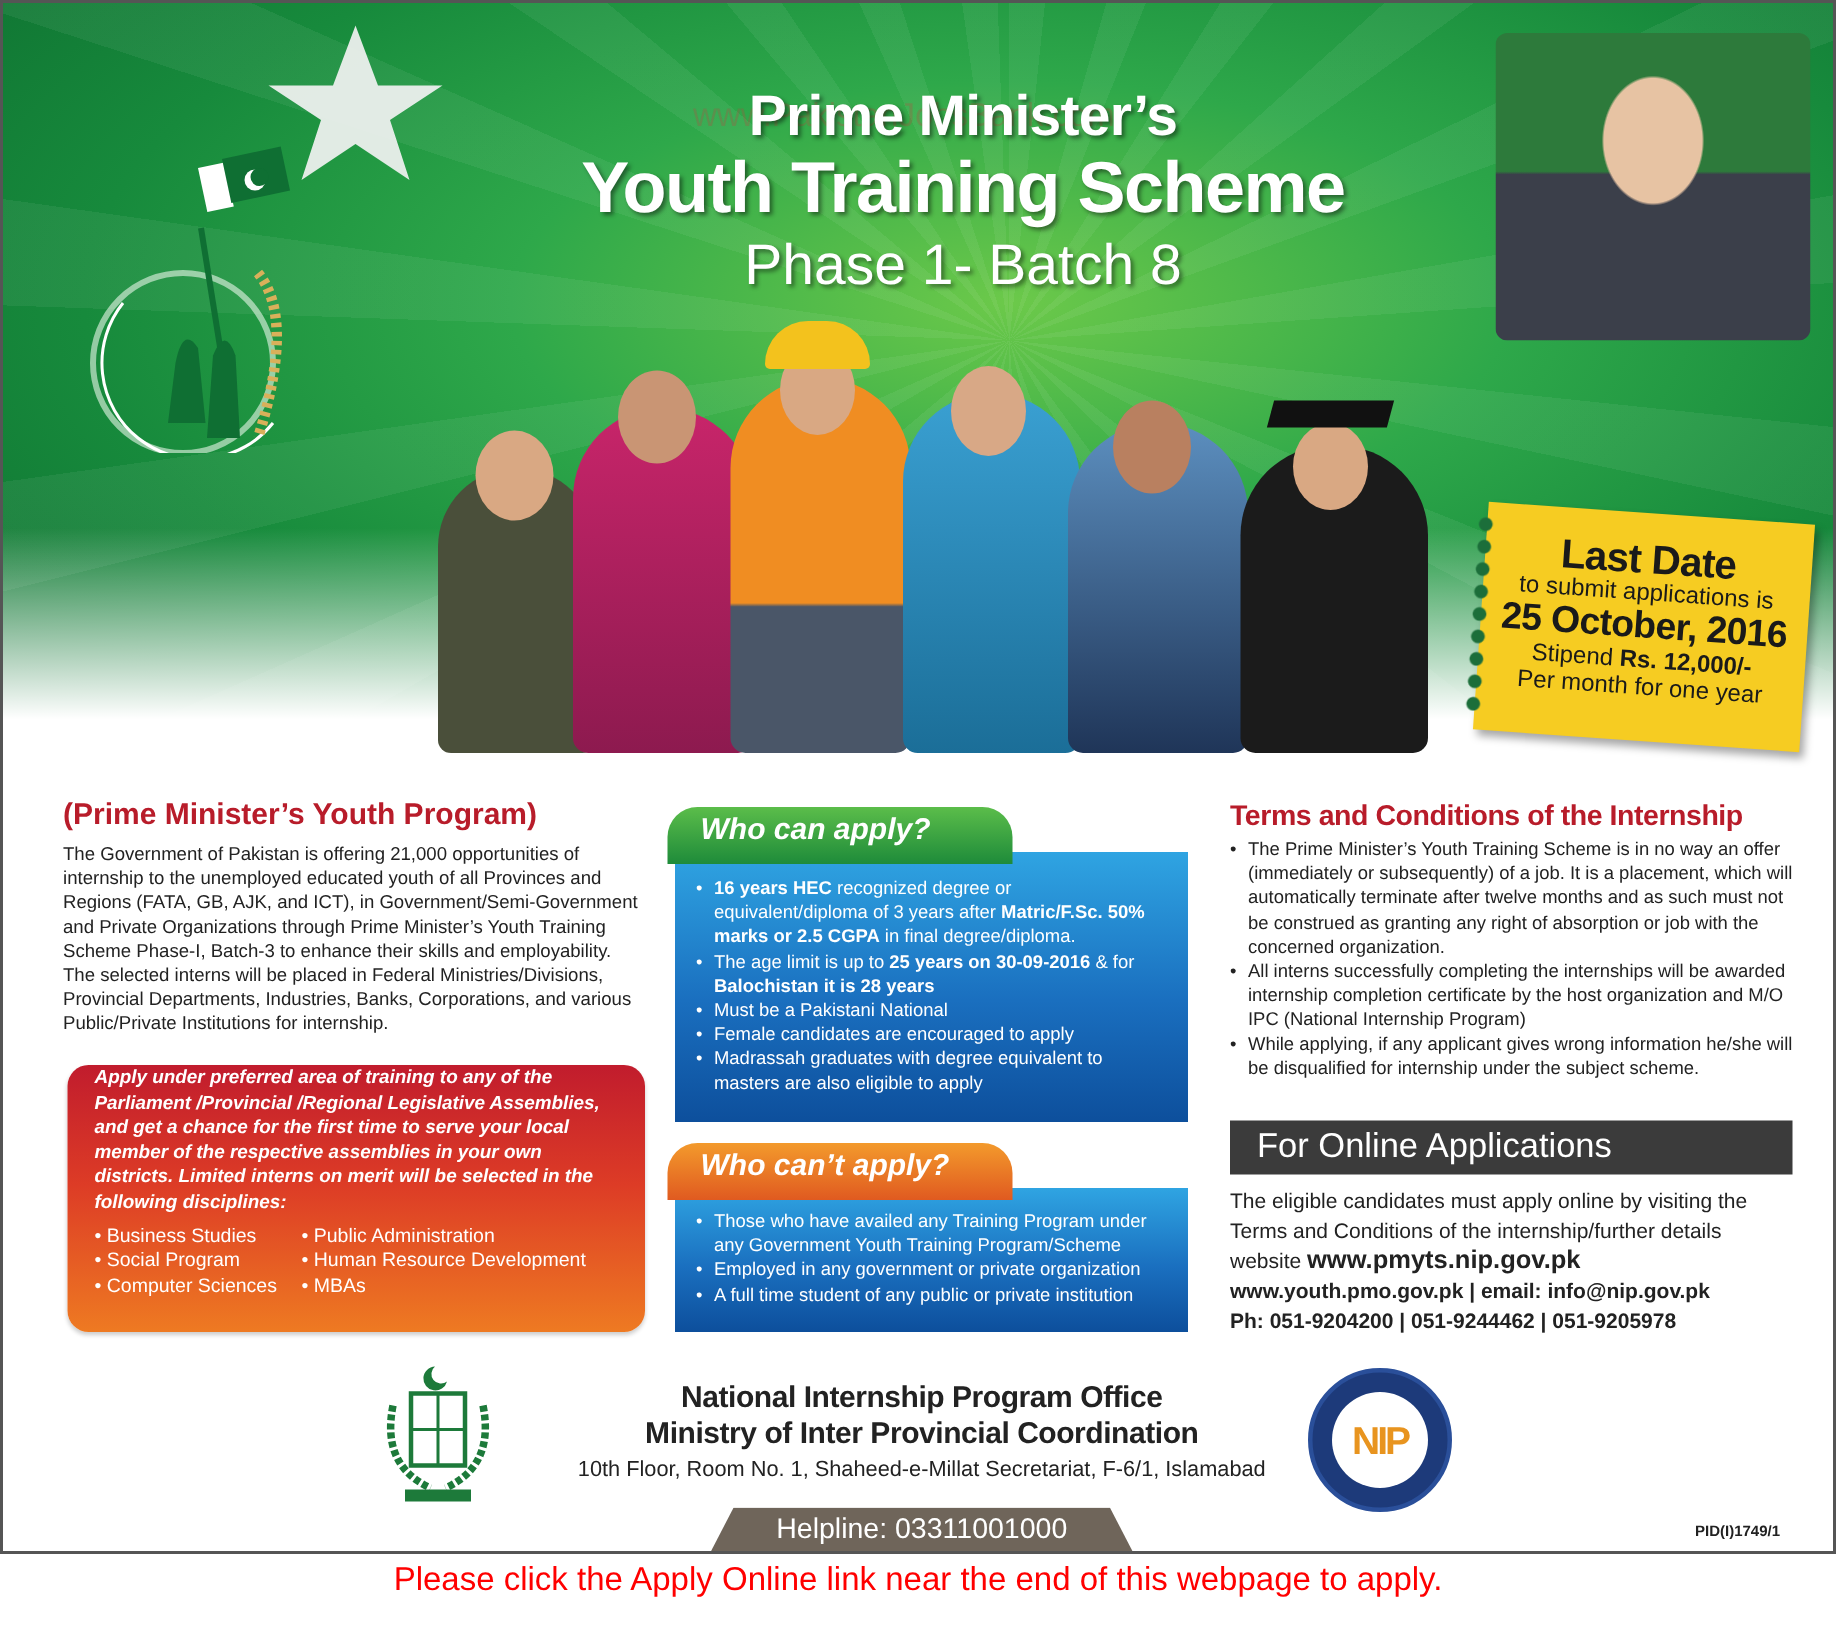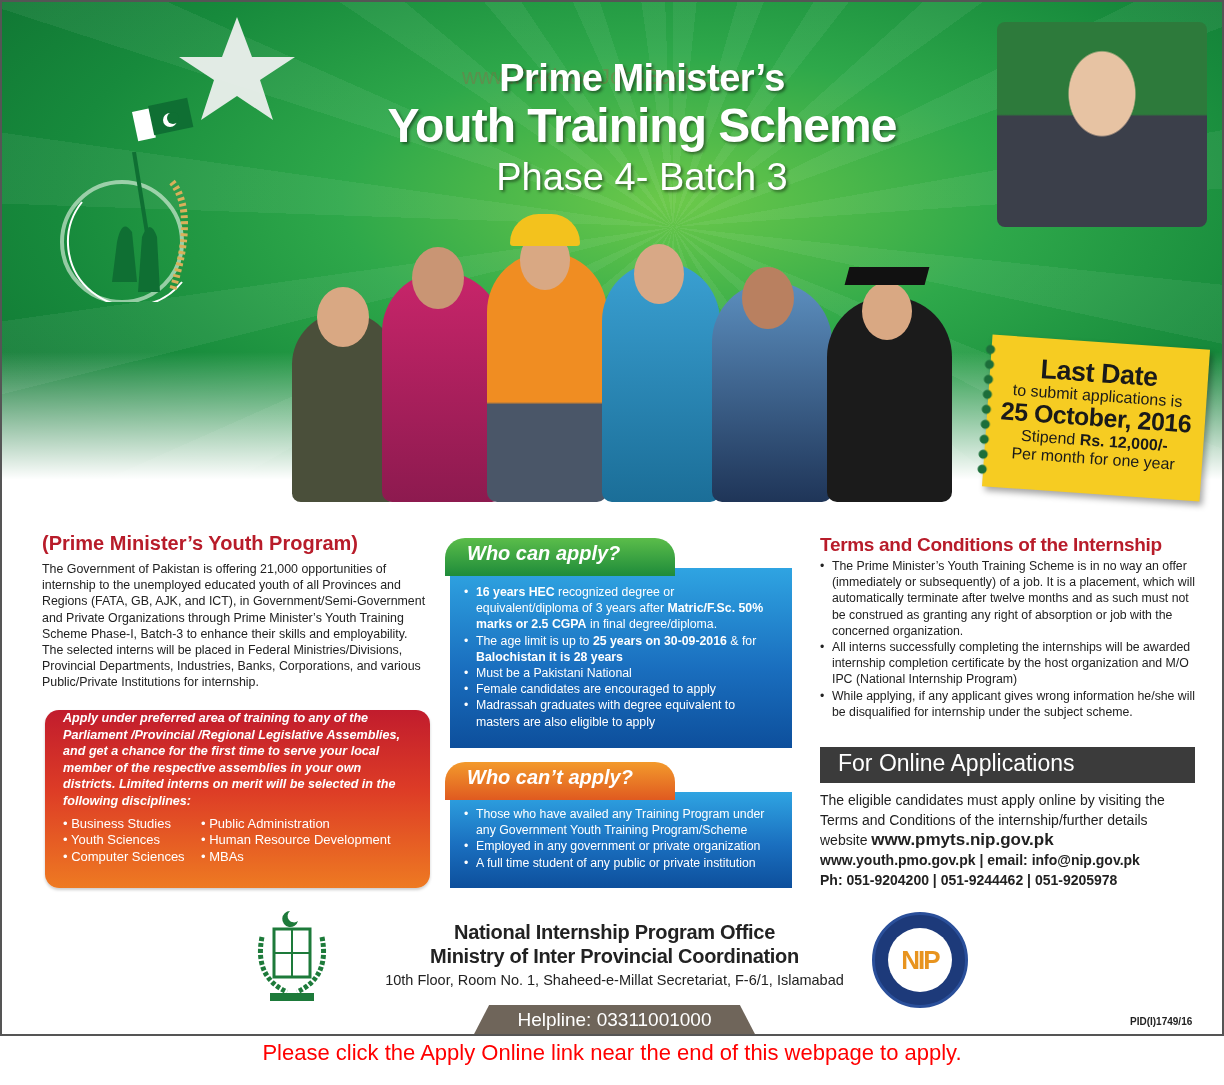--- a/index.html
+++ b/index.html
@@ -102,21 +102,21 @@
       <circle cx="128" cy="28" r="7" fill="#fff"></circle>
       <circle cx="131" cy="26" r="6" fill="#0f6f33"></circle>
       <path d="M75 150 q5 -25 15 -10 l5 50 h-25 z" fill="#0f6f33"></path>
       <path d="M100 145 q8 -20 15 0 l3 55 h-22 z" fill="#0f6f33"></path>
       <path d="M130 90 q25 30 0 110" fill="none" stroke="#d9b05a" stroke-width="7" stroke-dasharray="3 3"></path>
     </svg>
 
     <div class="title-wrap">
       <div class="t1">Prime Minister’s</div>
       <div class="t2">Youth Training Scheme</div>
-      <div class="t3">Phase 4- Batch 3</div>
+      <div class="t3">Phase 1- Batch 8</div>
     </div>
 
     <div class="pm-photo"></div>
 
     <div class="people">
       <div class="person" style="left:20px;width:105px;height:190px;background:#4a4f3a;"></div>
       <div class="head" style="left:45px;top:95px;width:52px;height:60px;"></div>
       <div class="person" style="left:110px;width:120px;height:230px;background:linear-gradient(#c8256a,#8d1a4f);"></div>
       <div class="head" style="left:140px;top:55px;width:52px;height:62px;background:#c99574;"></div>
       <div class="person" style="left:215px;width:120px;height:250px;background:linear-gradient(#f08d22 0 60%,#4a5668 61%);"></div>
@@ -147,21 +147,21 @@
   <div class="pmyp">
     <h2>(Prime Minister’s Youth Program)</h2>
     <p>The Government of Pakistan is offering 21,000 opportunities of internship to the unemployed educated youth of all Provinces and Regions (FATA, GB, AJK, and ICT), in Government/Semi-Government and Private Organizations through Prime Minister’s Youth Training Scheme Phase-I, Batch-3 to enhance their skills and employability. The selected interns will be placed in Federal Ministries/Divisions, Provincial Departments, Industries, Banks, Corporations, and various Public/Private Institutions for internship.</p>
   </div>
 
   <div class="redbox">
     <div class="intro">Apply under preferred area of training to any of the Parliament /Provincial /Regional Legislative Assemblies, and get a chance for the first time to serve your local member of the respective assemblies in your own districts. Limited interns on merit will be selected in the following disciplines:</div>
     <div class="disciplines">
       <span>Business Studies</span>
       <span>Public Administration</span>
-      <span>Youth Sciences</span>
+      <span>Social Program</span>
       <span>Human Resource Development</span>
       <span>Computer Sciences</span>
       <span>MBAs</span>
     </div>
   </div>
 
   <div class="tab tab-can">Who can apply?</div>
   <div class="bluebox can">
     <ul class="bullets">
       <li><b>16 years HEC</b><span> recognized degree or equivalent/diploma of 3 years after </span><b>Matric/F.Sc. 50% marks or 2.5 CGPA</b><span> in final degree/diploma.</span></li>
@@ -217,16 +217,16 @@
     <div class="o2">Ministry of Inter Provincial Coordination</div>
     <div class="o3">10th Floor, Room No. 1, Shaheed-e-Millat Secretariat, F-6/1, Islamabad</div>
   </div>
 
   <div class="helpline">Helpline: 03311001000</div>
 
   <div class="nip-logo">
     <div class="inner">NIP</div>
   </div>
 
-  <div class="pid">PID(I)1749/16</div>
+  <div class="pid">PID(I)1749/1</div>
 </div>
 
 <div class="apply-note">Please click the Apply Online link near the end of this webpage to apply.</div>
 
 </body></html>

